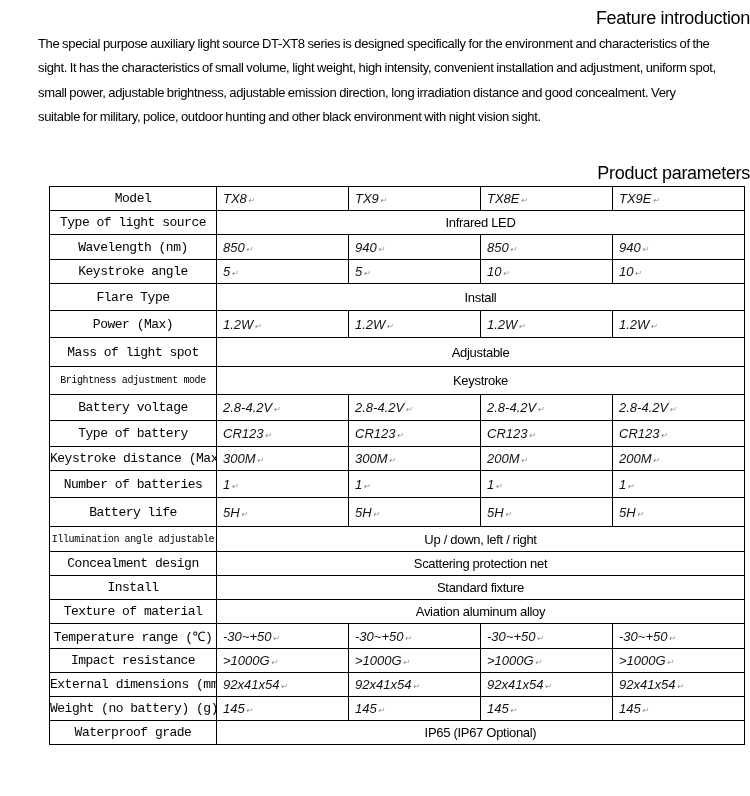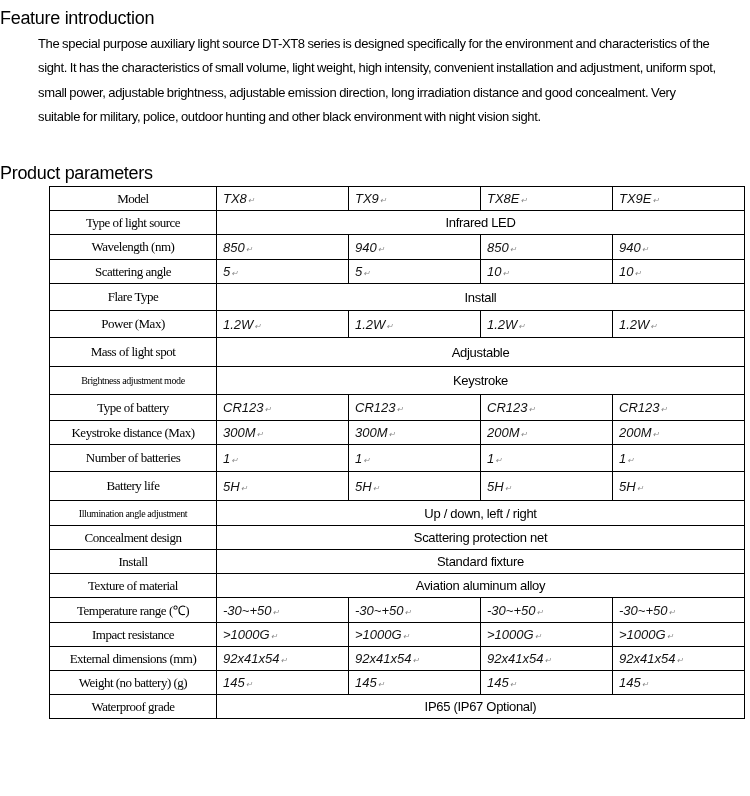--- a/index.html
+++ b/index.html
@@ -1,38 +1,38 @@
 <!DOCTYPE html>
 <html><head>
 <meta charset="utf-8">
 <style>
   html, body { margin: 0; padding: 0; background: #ffffff; }
   body { width: 750px; height: 796px; position: relative; overflow: hidden; color: #000; }
   .title {
-    position: absolute; left: 0; width: 750px; text-align: left;
+    position: absolute; left: 0; width: 750px; text-align: right;
     font-family: "Liberation Sans", sans-serif; font-size: 18px; letter-spacing: -0.3px;
   }
   #feature-title { top: 8px; }
   #params-title { top: 163px; }
   .intro {
     position: absolute; left: 38px; top: 32px; width: 680px;
     font-family: "Liberation Sans", sans-serif; font-size: 13px; line-height: 24.3px;
     letter-spacing: -0.35px; word-spacing: -0.5px;
   }
   table.params {
     position: absolute; left: 49px; top: 186px; width: 671px;
     border-collapse: collapse; table-layout: fixed;
   }
   table.params td {
     border: 1px solid #000; padding: 0; height: 22px; vertical-align: middle;
     white-space: nowrap; overflow: hidden;
   }
   td.lbl {
     width: 166px; text-align: center;
-    font-family: Liberation Serif, serif; font-size: 13px; letter-spacing: -0.5px;
+    font-family: Liberation Mono, monospace; font-size: 13px; letter-spacing: -0.5px;
   }
   td.lbl.small { font-size: 10px; letter-spacing: -0.4px; }
   td.val {
     width: 125px; padding-left: 6px !important;
     font-family: "Liberation Sans", sans-serif; font-size: 13px; color: #111; font-style: italic;
   }
   td.val::after { content: "\21B5"; font-size: 8px; color: #888; margin-left: 1px; }
   td.span {
     text-align: center;
     font-family: "Liberation Sans", sans-serif; font-size: 13px; letter-spacing: -0.3px;
@@ -59,21 +59,21 @@
         <td class="span" colspan="4">Infrared LED</td>
       </tr>
       <tr style="height: 25px;">
         <td class="lbl">Wavelength (nm)</td>
         <td class="val">850</td>
         <td class="val">940</td>
         <td class="val">850</td>
         <td class="val">940</td>
       </tr>
       <tr style="height: 24px;">
-        <td class="lbl">Scattering angle</td>
+        <td class="lbl">Keystroke angle</td>
         <td class="val">5</td>
         <td class="val">5</td>
         <td class="val">10</td>
         <td class="val">10</td>
       </tr>
       <tr style="height: 27px;">
         <td class="lbl">Flare Type</td>
         <td class="span" colspan="4">Install</td>
       </tr>
       <tr style="height: 27px;">
@@ -83,20 +83,27 @@
         <td class="val">1.2W</td>
         <td class="val">1.2W</td>
       </tr>
       <tr style="height: 29px;">
         <td class="lbl">Mass of light spot</td>
         <td class="span" colspan="4">Adjustable</td>
       </tr>
       <tr style="height: 28px;">
         <td class="lbl small">Brightness adjustment mode</td>
         <td class="span" colspan="4">Keystroke</td>
+      </tr>
+      <tr style="height: 26px;">
+        <td class="lbl">Battery voltage</td>
+        <td class="val">2.8-4.2V</td>
+        <td class="val">2.8-4.2V</td>
+        <td class="val">2.8-4.2V</td>
+        <td class="val">2.8-4.2V</td>
       </tr>
       <tr style="height: 26px;">
         <td class="lbl">Type of battery</td>
         <td class="val">CR123</td>
         <td class="val">CR123</td>
         <td class="val">CR123</td>
         <td class="val">CR123</td>
       </tr>
       <tr style="height: 24px;">
         <td class="lbl">Keystroke distance (Max)</td>
@@ -113,21 +120,21 @@
         <td class="val">1</td>
       </tr>
       <tr style="height: 29px;">
         <td class="lbl">Battery life</td>
         <td class="val">5H</td>
         <td class="val">5H</td>
         <td class="val">5H</td>
         <td class="val">5H</td>
       </tr>
       <tr style="height: 25px;">
-        <td class="lbl small">Illumination angle adjustment</td>
+        <td class="lbl small">Illumination angle adjustable</td>
         <td class="span" colspan="4">Up / down, left / right</td>
       </tr>
       <tr style="height: 24px;">
         <td class="lbl">Concealment design</td>
         <td class="span" colspan="4">Scattering protection net</td>
       </tr>
       <tr style="height: 24px;">
         <td class="lbl">Install</td>
         <td class="span" colspan="4">Standard fixture</td>
       </tr>

